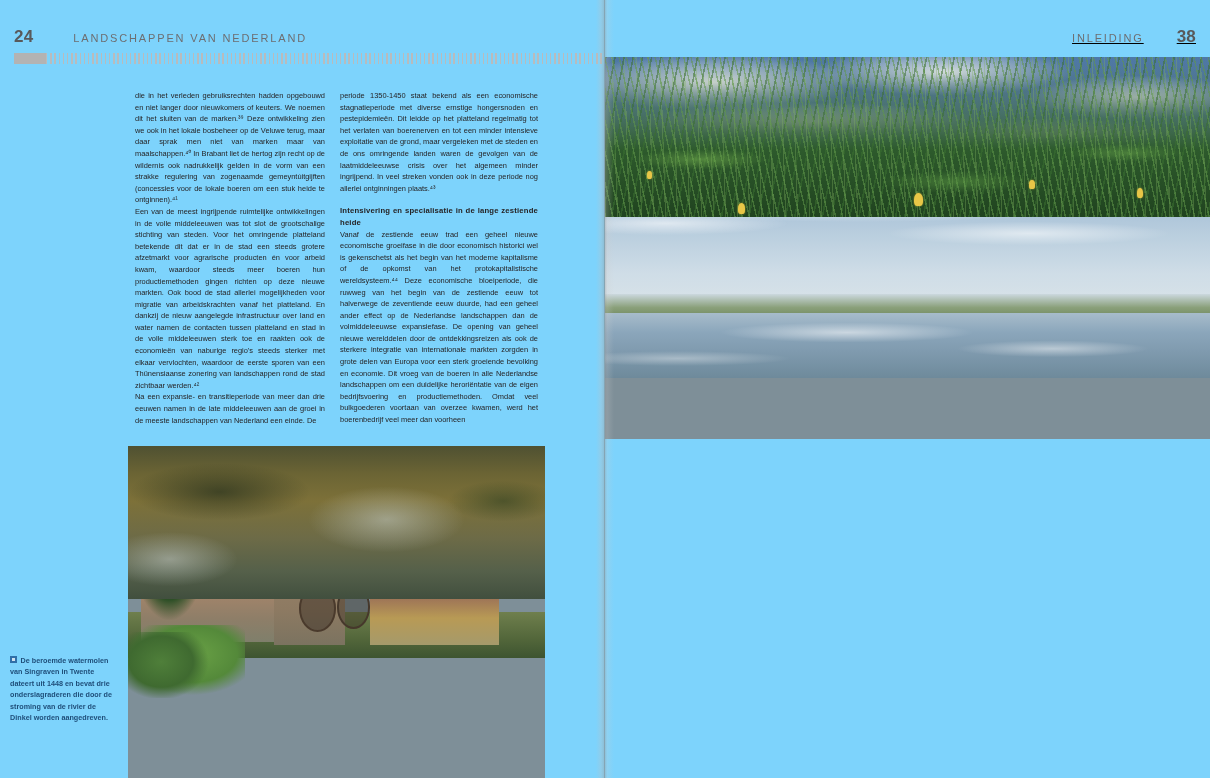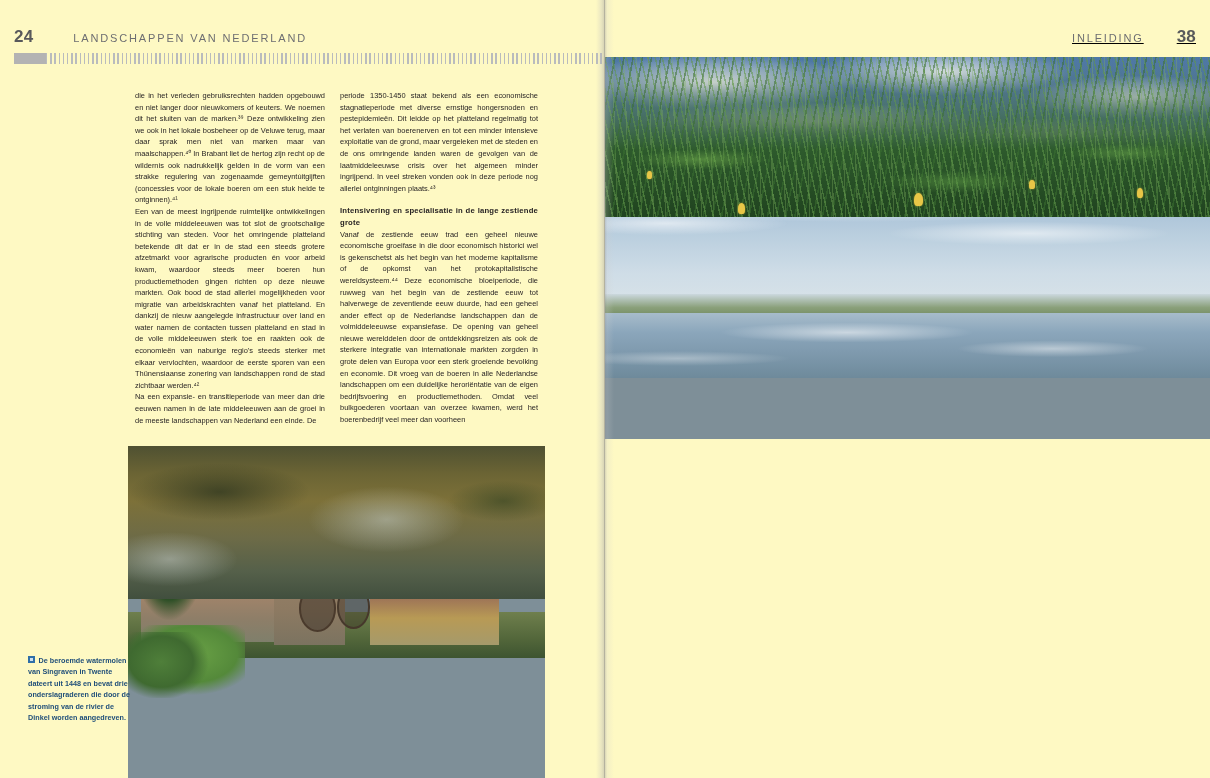--- a/index.html
+++ b/index.html
@@ -33,21 +33,21 @@
   }
   .spine-line {
     position: absolute;
     top: 0; left: 604px;
     width: 1px; height: 778px;
     background: rgba(120,120,120,0.35);
     z-index: 41;
   }
 
   
-  .page { position: absolute; top: 0; height: 778px; background: #fef9c3; }
+  .page { position: absolute; top: 0; height: 778px; background: #7dd3fc; }
   .page-left  { left: 0;     width: 605px; }
   .page-right { left: 605px; width: 605px; }
 
   
   .runhead {
     position: absolute;
     top: 28px;
     display: flex;
     align-items: baseline;
     height: 22px;
@@ -138,21 +138,21 @@
     vertical-align: 0.5px;
     position: relative;
   }
   .cap-marker::after {
     content: "";
     position: absolute;
     left: 1.6px; top: 1.6px;
     width: 3.3px; height: 3.3px;
     background: #cfe0ee;
   }
-  #cap-left  { left: 28px;   top: 655px; width: 104px; }
+  #cap-left  { left: 10px;   top: 655px; width: 104px; }
 
   
   .photo {
     position: absolute;
     overflow: hidden;
     background: #7e8f98;
   }
   #photo-mill  { left: 128px; top: 446px; width: 417px; height: 332px; }
   .photo-wide-right { left: 605px; top: 57px; width: 605px; height: 382px; }
 
@@ -331,21 +331,21 @@
     </div>
 
     <div class="col" id="L-col1">
       <p>die in het verleden gebruiksrechten hadden opgebouwd en niet langer door nieuwkomers of keuters. We noemen dit het sluiten van de marken.³⁹ Deze ontwikkeling zien we ook in het lokale bosbeheer op de Veluwe terug, maar daar sprak men niet van marken maar van maalschappen.⁴⁰ In Brabant liet de hertog zijn recht op de wildernis ook nadrukkelijk gelden in de vorm van een strakke regulering van zogenaamde gemeyntúitgijften (concessies voor de lokale boeren om een stuk heide te ontginnen).⁴¹</p>
       <p>Een van de meest ingrijpende ruimtelijke ontwikkelingen in de volle middeleeuwen was tot slot de grootschalige stichting van steden. Voor het omringende platteland betekende dit dat er in de stad een steeds grotere afzetmarkt voor agrarische producten én voor arbeid kwam, waardoor steeds meer boeren hun productiemethoden gingen richten op deze nieuwe markten. Ook bood de stad allerlei mogelijkheden voor migratie van arbeidskrachten vanaf het platteland. En dankzij de nieuw aangelegde infrastructuur over land en water namen de contacten tussen platteland en stad in de volle middeleeuwen sterk toe en raakten ook de economieën van naburige regio's steeds sterker met elkaar vervlochten, waardoor de eerste sporen van een Thünensiaanse zonering van landschappen rond de stad zichtbaar werden.⁴²</p>
       <p>Na een expansie- en transitieperiode van meer dan drie eeuwen namen in de late middeleeuwen aan de groei in de meeste landschappen van Nederland een einde. De</p>
     </div>
 
     <div class="col" id="L-col2">
       <p>periode 1350-1450 staat bekend als een economische stagnatieperiode met diverse ernstige hongersnoden en pestepidemieën. Dit leidde op het platteland regelmatig tot het verlaten van boerenerven en tot een minder intensieve exploitatie van de grond, maar vergeleken met de steden en de ons omringende landen waren de gevolgen van de laatmiddeleeuwse crisis over het algemeen minder ingrijpend. In veel streken vonden ook in deze periode nog allerlei ontginningen plaats.⁴³</p>
-      <h3>Intensivering en specialisatie in de lange zestiende grote</h3>
+      <h3>Intensivering en specialisatie in de lange zestiende heide</h3>
       <p>Vanaf de zestiende eeuw trad een geheel nieuwe economische groeifase in die door economisch historici wel is gekenschetst als het begin van het moderne kapitalisme of de opkomst van het protokapitalistische wereldsysteem.⁴⁴ Deze economische bloeiperiode, die ruwweg van het begin van de zestiende eeuw tot halverwege de zeventiende eeuw duurde, had een geheel ander effect op de Nederlandse landschappen dan de volmiddeleeuwse expansiefase. De opening van geheel nieuwe werelddelen door de ontdekkingsreizen als ook de sterkere integratie van internationale markten zorgden in grote delen van Europa voor een sterk groeiende bevolking en economie. Dit vroeg van de boeren in alle Nederlandse landschappen om een duidelijke heroriëntatie van de eigen bedrijfsvoering en productiemethoden. Omdat veel bulkgoederen voortaan van overzee kwamen, werd het boerenbedrijf veel meer dan voorheen</p>
     </div>
 
     <div class="photo" id="photo-mill">
       <div class="ph mill-sky"></div>
       <div class="ph mill-trees"></div>
       <div class="ph mill-ground"></div>
       <div class="ph mill-roof-a"></div>
       <div class="ph mill-bldg-a"></div>
       <div class="ph mill-wheelhouse"></div>

